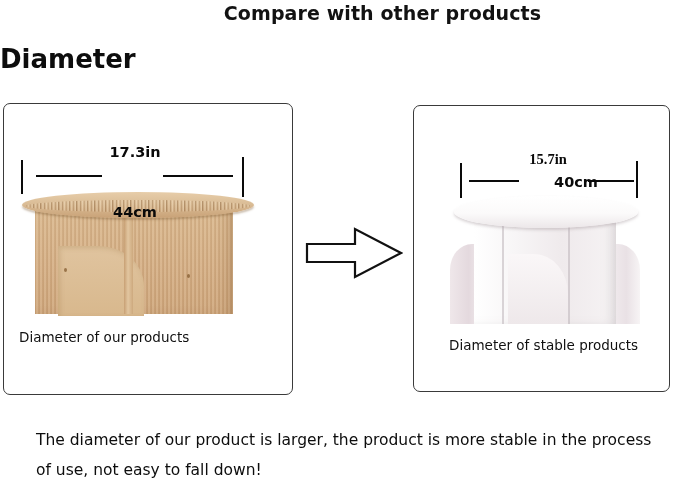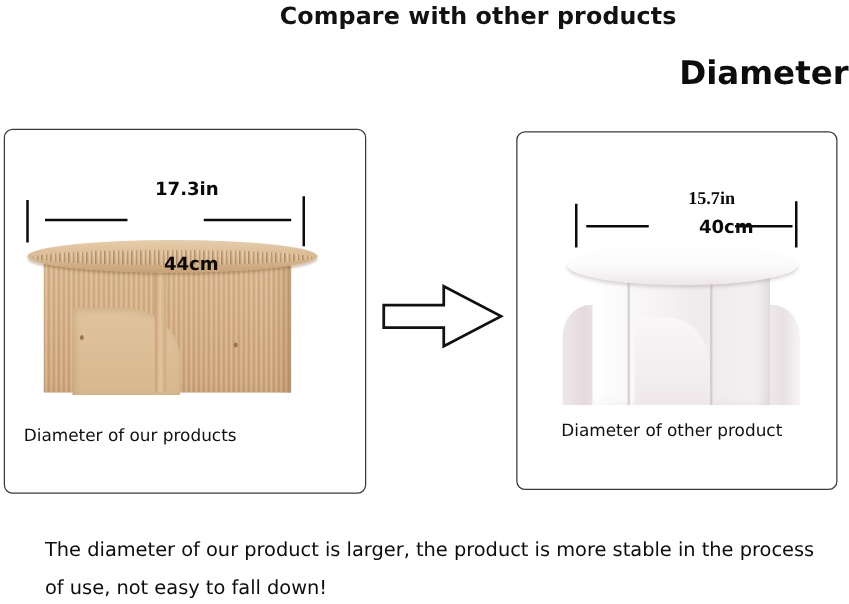--- a/index.html
+++ b/index.html
@@ -28,21 +28,21 @@
     letter-spacing: 0.1px;
     color: #121212;
     line-height: 26px;
     padding-left: 45px;
   }
   .heading-diameter {
     position: absolute;
     left: 0;
     top: 42px;
     width: 679px;
-    text-align: right;
+    text-align: left;
     font-size: 26px;
     font-weight: bold;
     color: #0d0d0d;
     line-height: 34px;
   }
 
   
   .panel {
     position: absolute;
     box-sizing: border-box;
@@ -54,58 +54,58 @@
   .panel-left  { left: 3px;   top: 103px; width: 290px; height: 292px; }
   .panel-right { left: 413px; top: 105px; width: 257px; height: 287px; }
 
   .panel-caption {
     position: absolute;
     font-size: 13.5px;
     font-weight: normal;
     color: #101010;
     white-space: nowrap;
   }
-  .caption-left  { left: 19px;  top: 341px; text-align: right; }
+  .caption-left  { left: 19px;  top: 329px; text-align: right; }
   .caption-right { left: 449px; top: 337px; }
 
   
   .dim-tick {
     position: absolute;
     width: 2.4px;
     background: #0a0a0a;
   }
   .dim-line {
     position: absolute;
     height: 2.4px;
     background: #0a0a0a;
   }
   .dim-label {
     position: absolute;
     font-size: 14.5px;
     font-weight: bold;
     color: #0a0a0a;
     white-space: nowrap;
-    text-align: right;
+    text-align: center;
   }
 
   
   .dim-l-tick-a { left: 21px;  top: 160px; height: 34px; }
   .dim-l-tick-b { left: 242px; top: 157px; height: 40px; }
   .dim-l-line-a { left: 36px;  top: 175px; width: 66px; }
   .dim-l-line-b { left: 163px; top: 175px; width: 70px; }
   .dim-l-in     { left: 95px;  top: 144px; width: 80px; }
   .dim-l-cm     { left: 95px;  top: 168px; width: 80px; margin-top: 36px; }
 
   
   .dim-r-tick-a { left: 460px; top: 163px; height: 35px; }
   .dim-r-tick-b { left: 636px; top: 161px; height: 37px; }
   .dim-r-line-a { left: 469px; top: 180px; width: 50px; }
   .dim-r-line-b { left: 588px; top: 180px; width: 46px; }
   .dim-r-in     { left: 508px; top: 151px; width: 80px; font-family: Liberation Serif, serif; }
-  .dim-r-cm     { left: 523px; top: 174px; width: 80px; }
+  .dim-r-cm     { left: 536px; top: 174px; width: 80px; }
 
   
   .wood-wrap {
     position: absolute;
     left: 22px;
     top: 186px;
     width: 232px;
     height: 130px;
   }
   .wood-body {
@@ -302,15 +302,15 @@
   <div class="white-top"></div>
 </div>
 
 <div class="dim-tick dim-r-tick-a"></div>
 <div class="dim-tick dim-r-tick-b"></div>
 <div class="dim-line dim-r-line-a"></div>
 <div class="dim-line dim-r-line-b"></div>
 <div class="dim-label dim-r-in">15.7in</div>
 <div class="dim-label dim-r-cm">40cm</div>
 
-<div class="panel-caption caption-right">Diameter of other product</div>
+<div class="panel-caption caption-right">Diameter of stable products</div>
 
 <div class="bottom-text">The diameter of our product is larger, the product is more stable in the process of use, not easy to fall down!</div>
 
 </body></html>

